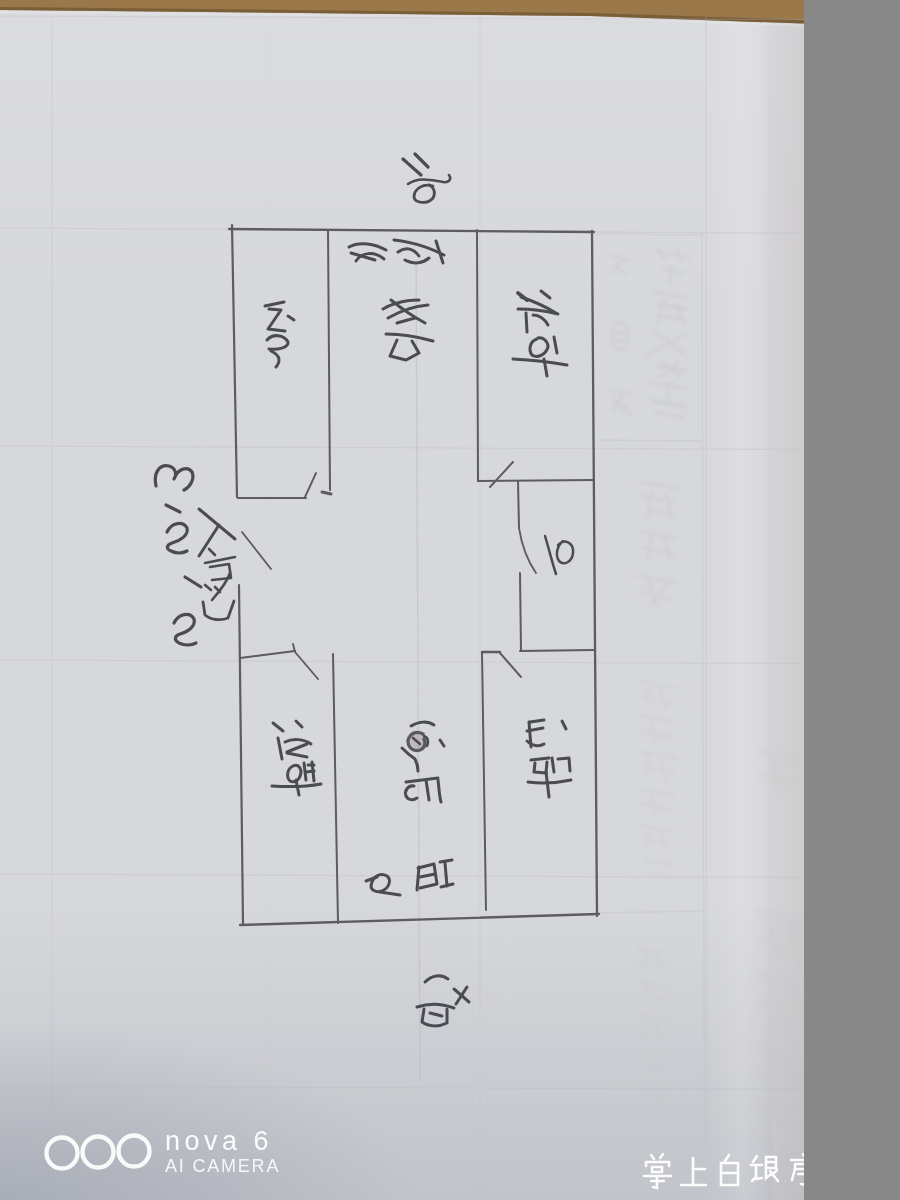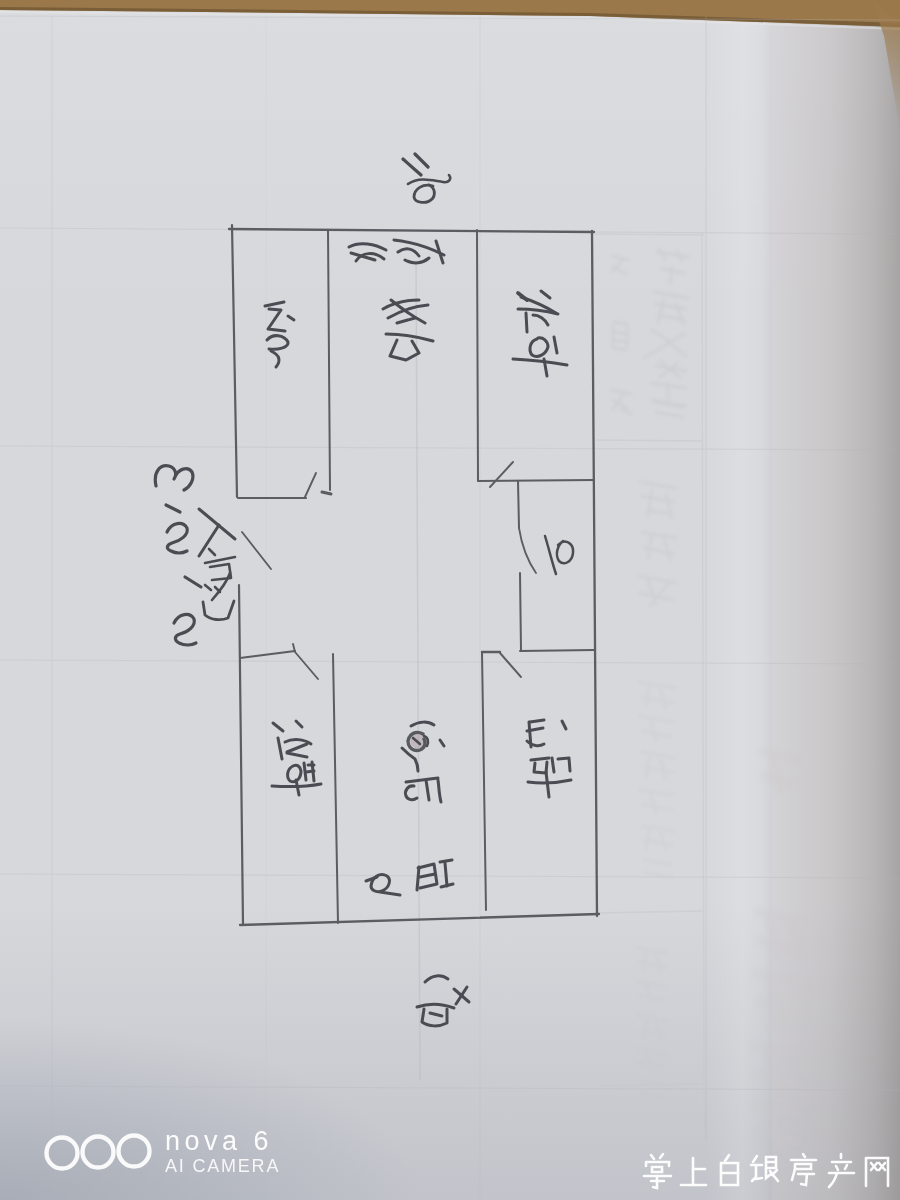--- a/index.html
+++ b/index.html
@@ -1,16 +1,16 @@
 <!DOCTYPE html>
 <html><head>
 <meta charset="utf-8">
 <style>
 html,body{margin:0;padding:0;background:#888;}
-#stage{width:900px;height:1200px;position:relative;overflow:hidden;font-family:"Liberation Sans",sans-serif;text-decoration:underline;}
+#stage{width:804px;height:1200px;position:relative;overflow:hidden;font-family:"Liberation Sans",sans-serif;text-decoration:underline;}
 </style>
 </head>
 <body>
 <div id="stage">
 <svg width="900" height="1200" viewBox="0 0 900 1200">
 <defs>
 <linearGradient id="topLight" x1="0" y1="0" x2="0" y2="1">
 <stop offset="0" stop-color="#ffffff" stop-opacity="0.10"></stop>
 <stop offset="1" stop-color="#ffffff" stop-opacity="0"></stop>
 </linearGradient>

